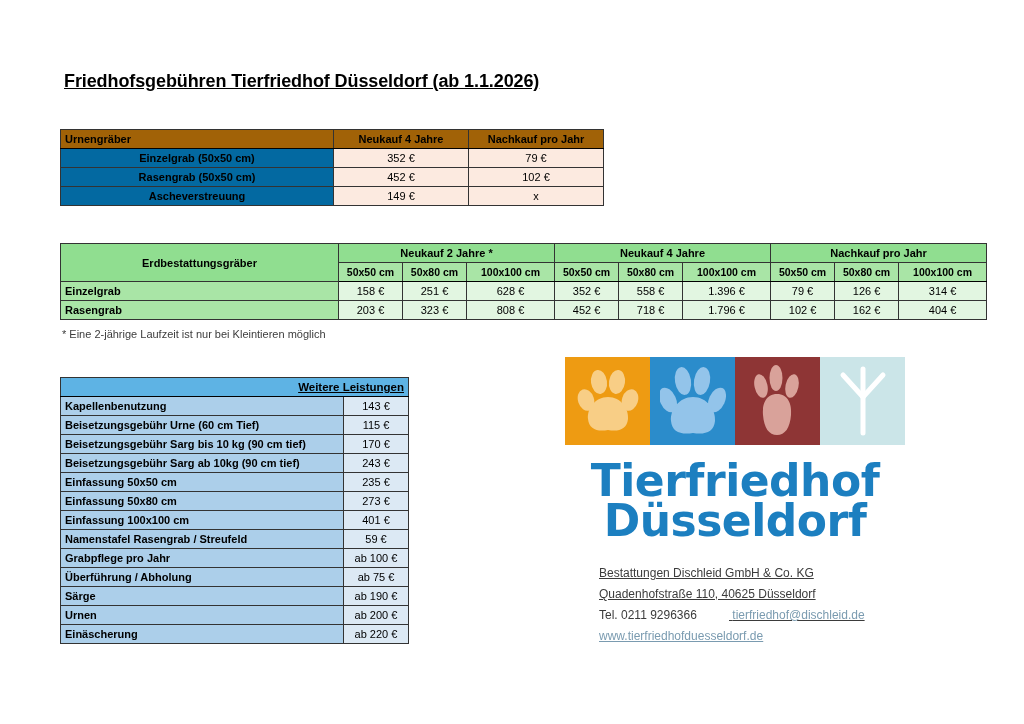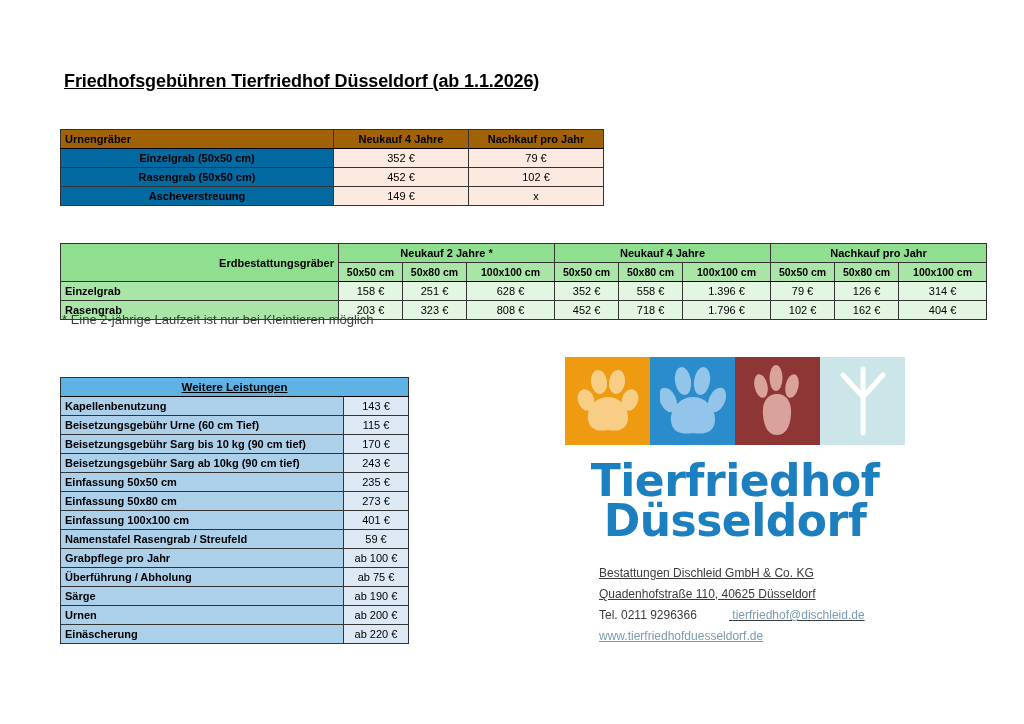--- a/index.html
+++ b/index.html
@@ -64,21 +64,21 @@
   }
   #table-urnengraeber .sep-l { border-left: 1.6px solid #000; }
 
   
   #table-erdbestattung { left: 60px; top: 243px; width: 886px; }
   #table-erdbestattung .hdr {
     background: #90DE90;
     font-weight: bold;
     text-align: center;
   }
-  #table-erdbestattung .hdr.lbl { text-align: right; }
+  #table-erdbestattung .hdr.lbl { text-align: center; }
   #table-erdbestattung .subhdr {
     background: #A9E5A6;
     font-weight: bold;
     text-align: center;
     font-size: 10.5px;
     margin-left: 12px;
   }
   #table-erdbestattung td.rowlabel {
     background: #A9E5A6;
     font-weight: bold;
@@ -87,32 +87,32 @@
   #table-erdbestattung td.val {
     background: #E2F6E1;
     text-align: center;
   }
   #table-erdbestattung .grp-start { border-left: 1.6px solid #000; }
   #table-erdbestattung .hdr-bottom { border-bottom: 1.6px solid #000; }
 
   #footnote {
     position: absolute;
     left: 62px;
-    top: 312px;
-    font-size: 13px;
+    top: 328px;
+    font-size: 11px;
     color: #3c3c3c;
     white-space: nowrap;
   }
 
   
   #table-weitere { left: 60px; top: 377px; width: 348px; }
   #table-weitere .hdr {
     background: #5EB3E4;
     font-weight: bold;
-    text-align: center;
+    text-align: right;
     text-decoration: underline;
     border-bottom: 1.6px solid #000;
     font-size: 11.5px;
   }
   #table-weitere td.rowlabel {
     background: #ACCFEA;
     font-weight: bold;
     text-align: left;
     font-size: 11px;
   }

